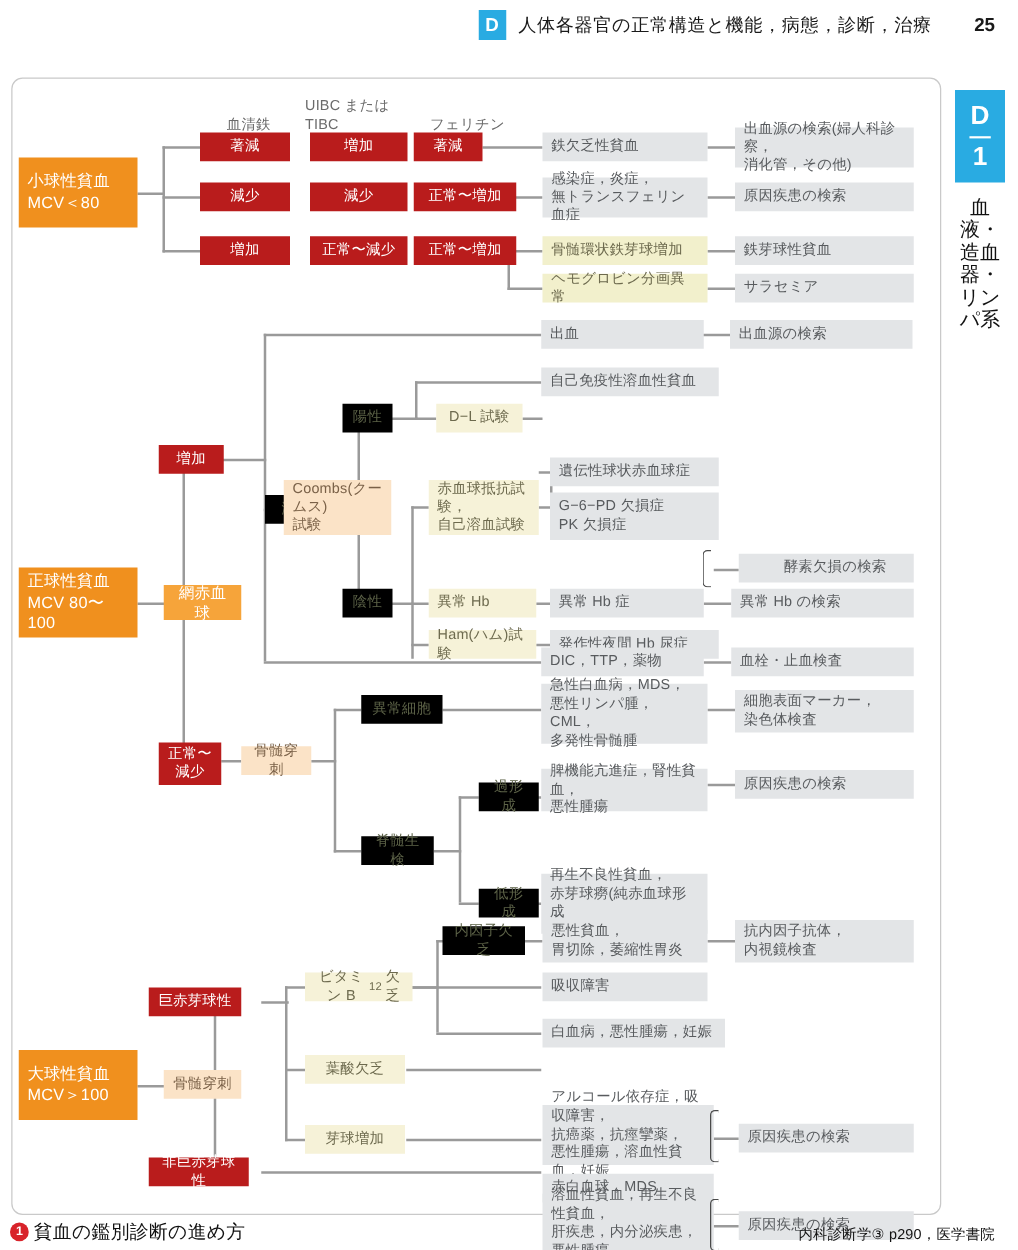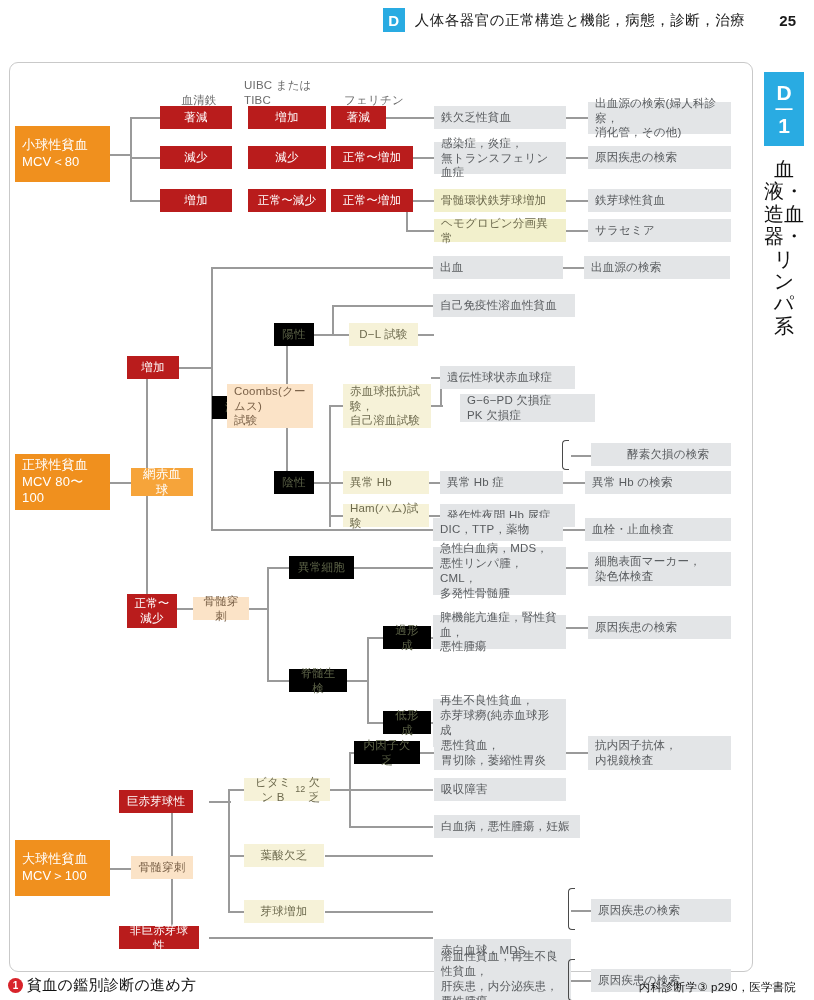--- a/index.html
+++ b/index.html
@@ -57,21 +57,21 @@
     color: #fff;
     display: flex; flex-direction: column;
     align-items: center; justify-content: center;
     font-weight: bold; font-size: 21px; line-height: 1.0;
   }
   #side-tab .tab-box .dash { font-size: 17px; line-height: .7; }
   #side-tab .tab-label {
     margin-top: 12px;
     width: 40px;
     text-align: center;
-    font-size: 20px;
+    font-size: 16px;
     line-height: 1.12;
     color: #111;
     letter-spacing: 0;
     word-break: break-all;
   }
 
   
   #frame {
     position: absolute;
     left: 9px; top: 62px;
@@ -293,21 +293,21 @@
 
     <div class="node n-gray" style="left:424px; top:194px; width:130px; height:23px;">出血</div>
     <div class="node n-gray" style="left:575px; top:194px; width:146px; height:23px;">出血源の検索</div>
 
     <div class="node n-gray" style="left:424px; top:232px; width:142px; height:23px;">自己免疫性溶血性貧血</div>
     <div class="node n-cream center" style="left:340px; top:261px; width:69px; height:23px;">D−L 試験</div>
 
     <div class="node n-cream" style="left:334px; top:322px; width:88px; height:44px;">赤血球抵抗試験，
 自己溶血試験</div>
     <div class="node n-gray" style="left:431px; top:304px; width:135px; height:23px;">遺伝性球状赤血球症</div>
-    <div class="node n-gray" style="left:431px; top:332px; width:135px; height:28px;margin-left:20px;">G−6−PD 欠損症
+    <div class="node n-gray" style="left:431px; top:332px; width:135px; height:38px;">G−6−PD 欠損症
 PK 欠損症</div>
     <div class="brace" style="left:552px; top:378px; width:9px; height:30px;">
         <span></span>
       </div>
     <div class="node n-gray" style="left:582px; top:381px; width:140px; height:23px;padding-left:36px;">酵素欠損の検索</div>
 
     <div class="node n-cream" style="left:334px; top:409px; width:86px; height:23px;">異常 Hb</div>
     <div class="node n-gray" style="left:431px; top:409px; width:123px; height:23px;">異常 Hb 症</div>
     <div class="node n-gray" style="left:576px; top:409px; width:146px; height:23px;">異常 Hb の検索</div>
 
@@ -389,20 +389,23 @@
     <div class="node n-cream center" style="left:235px; top:716px; width:86px; height:23px;">ビタミン B<span class="sub">12</span> 欠乏</div>
     <div class="node n-greenpale center" style="left:345px; top:679px; width:66px; height:23px;">内因子欠乏</div>
     <div class="node n-gray" style="left:425px; top:674px; width:132px; height:34px;">悪性貧血，
 胃切除，萎縮性胃炎</div>
     <div class="node n-gray" style="left:579px; top:674px; width:143px; height:34px;">抗内因子抗体，
 内視鏡検査</div>
     <div class="node n-gray" style="left:425px; top:716px; width:132px; height:23px;">吸収障害</div>
     <div class="node n-gray" style="left:425px; top:753px; width:146px; height:23px;">白血病，悪性腫瘍，妊娠</div>
 
     <div class="node n-cream center" style="left:235px; top:782px; width:80px; height:23px;">葉酸欠乏</div>
+    <div class="node n-gray" style="left:425px; top:822px; width:137px; height:48px;">アルコール依存症，吸収障害，
+抗癌薬，抗痙攣薬，
+悪性腫瘍，溶血性貧血，妊娠</div>
     <div class="brace" style="left:558px; top:826px; width:9px; height:42px;">
         <span></span>
       </div>
     <div class="node n-gray" style="left:582px; top:837px; width:140px; height:23px;">原因疾患の検索</div>
 
     <div class="node n-cream center" style="left:235px; top:838px; width:80px; height:23px;">芽球増加</div>
     <div class="node n-gray" style="left:425px; top:877px; width:137px; height:23px;">赤白血球，MDS</div>
 
     <div class="node n-gray" style="left:425px; top:893px; width:137px; height:48px;">溶血性貧血，再生不良性貧血，
 肝疾患，内分泌疾患，

